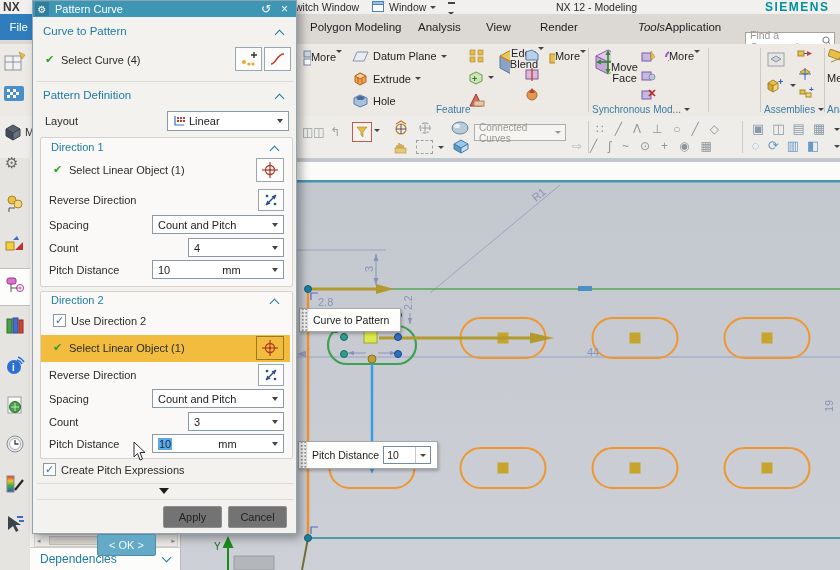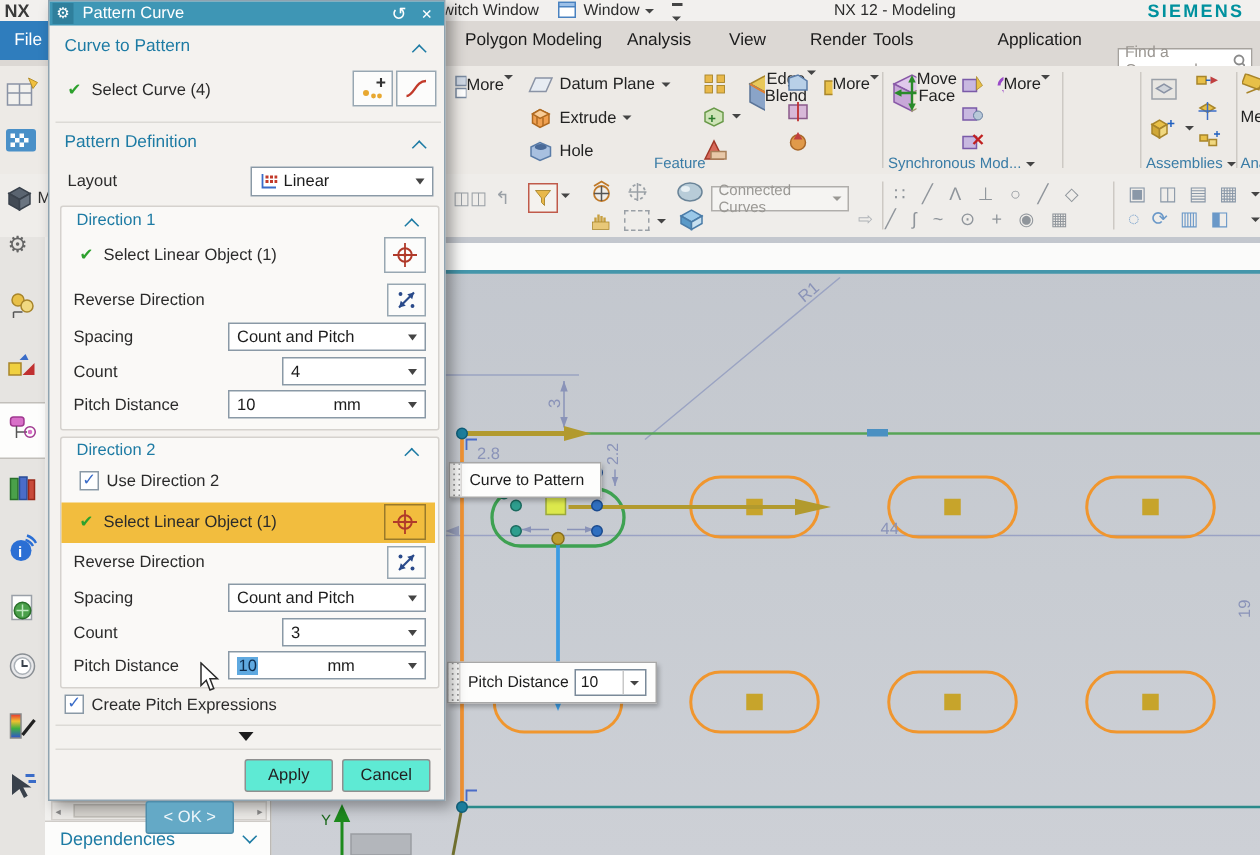--- a/index.html
+++ b/index.html
@@ -42,21 +42,21 @@
   .sechead{position:absolute;font-size:11.5px;color:#1d7ba4;}
   .dlbl{position:absolute;font-size:11px;color:#2b2b2b;white-space:nowrap;}
   .dd{position:absolute;background:#fff;border:1px solid #8a99a6;display:flex;align-items:center;font-size:11px;color:#1c1c1c;padding:0 5px;box-sizing:border-box;gap:4px;}
   .dd .ct{margin-left:auto;}
   .grp{position:absolute;background:#faf9f7;border:1px solid #d5d2ce;border-radius:2px;}
   .ibtn{position:absolute;background:#fcfcfb;border:1px solid #98a7b2;display:flex;align-items:center;justify-content:center;box-sizing:border-box;}
   .cb{position:absolute;width:13px;height:13px;background:#fff;border:1px solid #8a99a6;box-sizing:border-box;font-size:11px;line-height:10px;color:#3a6cc8;text-align:center;font-weight:bold;}
   .check{color:#2da12d;font-size:11px;font-weight:bold;}
   .hl{position:absolute;background:#f2bd3e;}
   .divl{position:absolute;height:1px;background:#dcdad6;}
-  .btn{position:absolute;height:22px;background:#5eead4;border:1px solid #8f8f8f;border-radius:2px;font-size:11px;color:#222;display:flex;align-items:center;justify-content:center;box-sizing:border-box;}
+  .btn{position:absolute;height:22px;background:#737373;border:1px solid #8f8f8f;border-radius:2px;font-size:11px;color:#222;display:flex;align-items:center;justify-content:center;box-sizing:border-box;}
   .btn.ok{background:#64a9c6;border-color:#4e8dab;color:#eef6fa;margin-top:28px;}
   .seltext{background:#5fa9e0;color:#0d2c4e;padding:0 1px;}
   .findbox{position:absolute;left:745px;top:18px;width:90px;height:17px;background:#fff;border:1px solid #a6a29d;display:flex;align-items:center;font-size:10.5px;color:#9a9691;padding:0 4px;box-sizing:border-box;gap:3px;}
   svg text{font-family:"Liberation Sans","DejaVu Sans",sans-serif;}
 </style>
 </head>
 <body>
 
 <div id="app">
 
@@ -75,21 +75,21 @@
     <span class="abs" style="left:556px;top:1px;">NX 12 - Modeling</span>
     <span class="abs" style="left:765px;top:0px;font-weight:bold;font-size:12px;letter-spacing:1.5px;color:#00919e;">SIEMENS</span>
   </div>
 
   <div class="abs tabrow">
     <div class="abs" style="left:0;top:0;width:32px;height:26px;background:#2f7dbd;color:#fff;font-size:11.5px;display:flex;align-items:center;justify-content:flex-end;padding-right:4px;box-sizing:border-box;">File</div>
     <span class="tab" style="left:310px;">Polygon Modeling</span>
     <span class="tab" style="left:418px;">Analysis</span>
     <span class="tab" style="left:486px;">View</span>
     <span class="tab" style="left:540px;">Render</span>
-    <span class="tab" style="left:582px;">Tools</span>
+    <span class="tab" style="left:638px;font-style:italic;">Tools</span>
     <span class="tab" style="left:665px;">Application</span>
     <div class="findbox">
       <span>Find a Command</span>
       <svg width="10" height="10">
           <circle cx="4" cy="4" r="3" fill="none" stroke="#8a8a8a" stroke-width="1.2"></circle>
           <line x1="6.2" y1="6.2" x2="9" y2="9" stroke="#8a8a8a" stroke-width="1.2"></line>
         </svg>
     </div>
   </div>
 
@@ -213,21 +213,21 @@
             <line x1="16" y1="8" x2="16" y2="24"></line>
             <line x1="8" y1="16" x2="24" y2="16"></line>
           </g>
           <g fill="#2a8a2a">
             <polygon points="16,4 13.5,9 18.5,9"></polygon>
             <polygon points="16,28 13.5,23 18.5,23"></polygon>
             <polygon points="4,16 9,13.5 9,18.5"></polygon>
             <polygon points="28,16 23,13.5 23,18.5"></polygon>
           </g>
         </svg>
-      <span style="margin-top:2px;width:44px;">Move Face</span>
+      <span style="margin-top:16px;width:44px;">Move Face</span>
     </div>
     <svg class="abs" style="left:640px;top:5px;" width="16" height="14">
         <rect x="2" y="4" width="9" height="8" fill="#c8b8e0" stroke="#7a5aa8"></rect>
         <polygon points="11,2 15,8 11,11" fill="#e8c048" stroke="#a8852a" stroke-width="0.5"></polygon>
       </svg>
     <svg class="abs" style="left:640px;top:24px;" width="16" height="14">
         <rect x="2" y="4" width="9" height="8" fill="#c8b8e0" stroke="#7a5aa8"></rect>
         <circle cx="12" cy="9" r="3" fill="#b8c8d8" stroke="#5a7498" stroke-width="0.6"></circle>
       </svg>
     <svg class="abs" style="left:640px;top:43px;" width="16" height="14">

